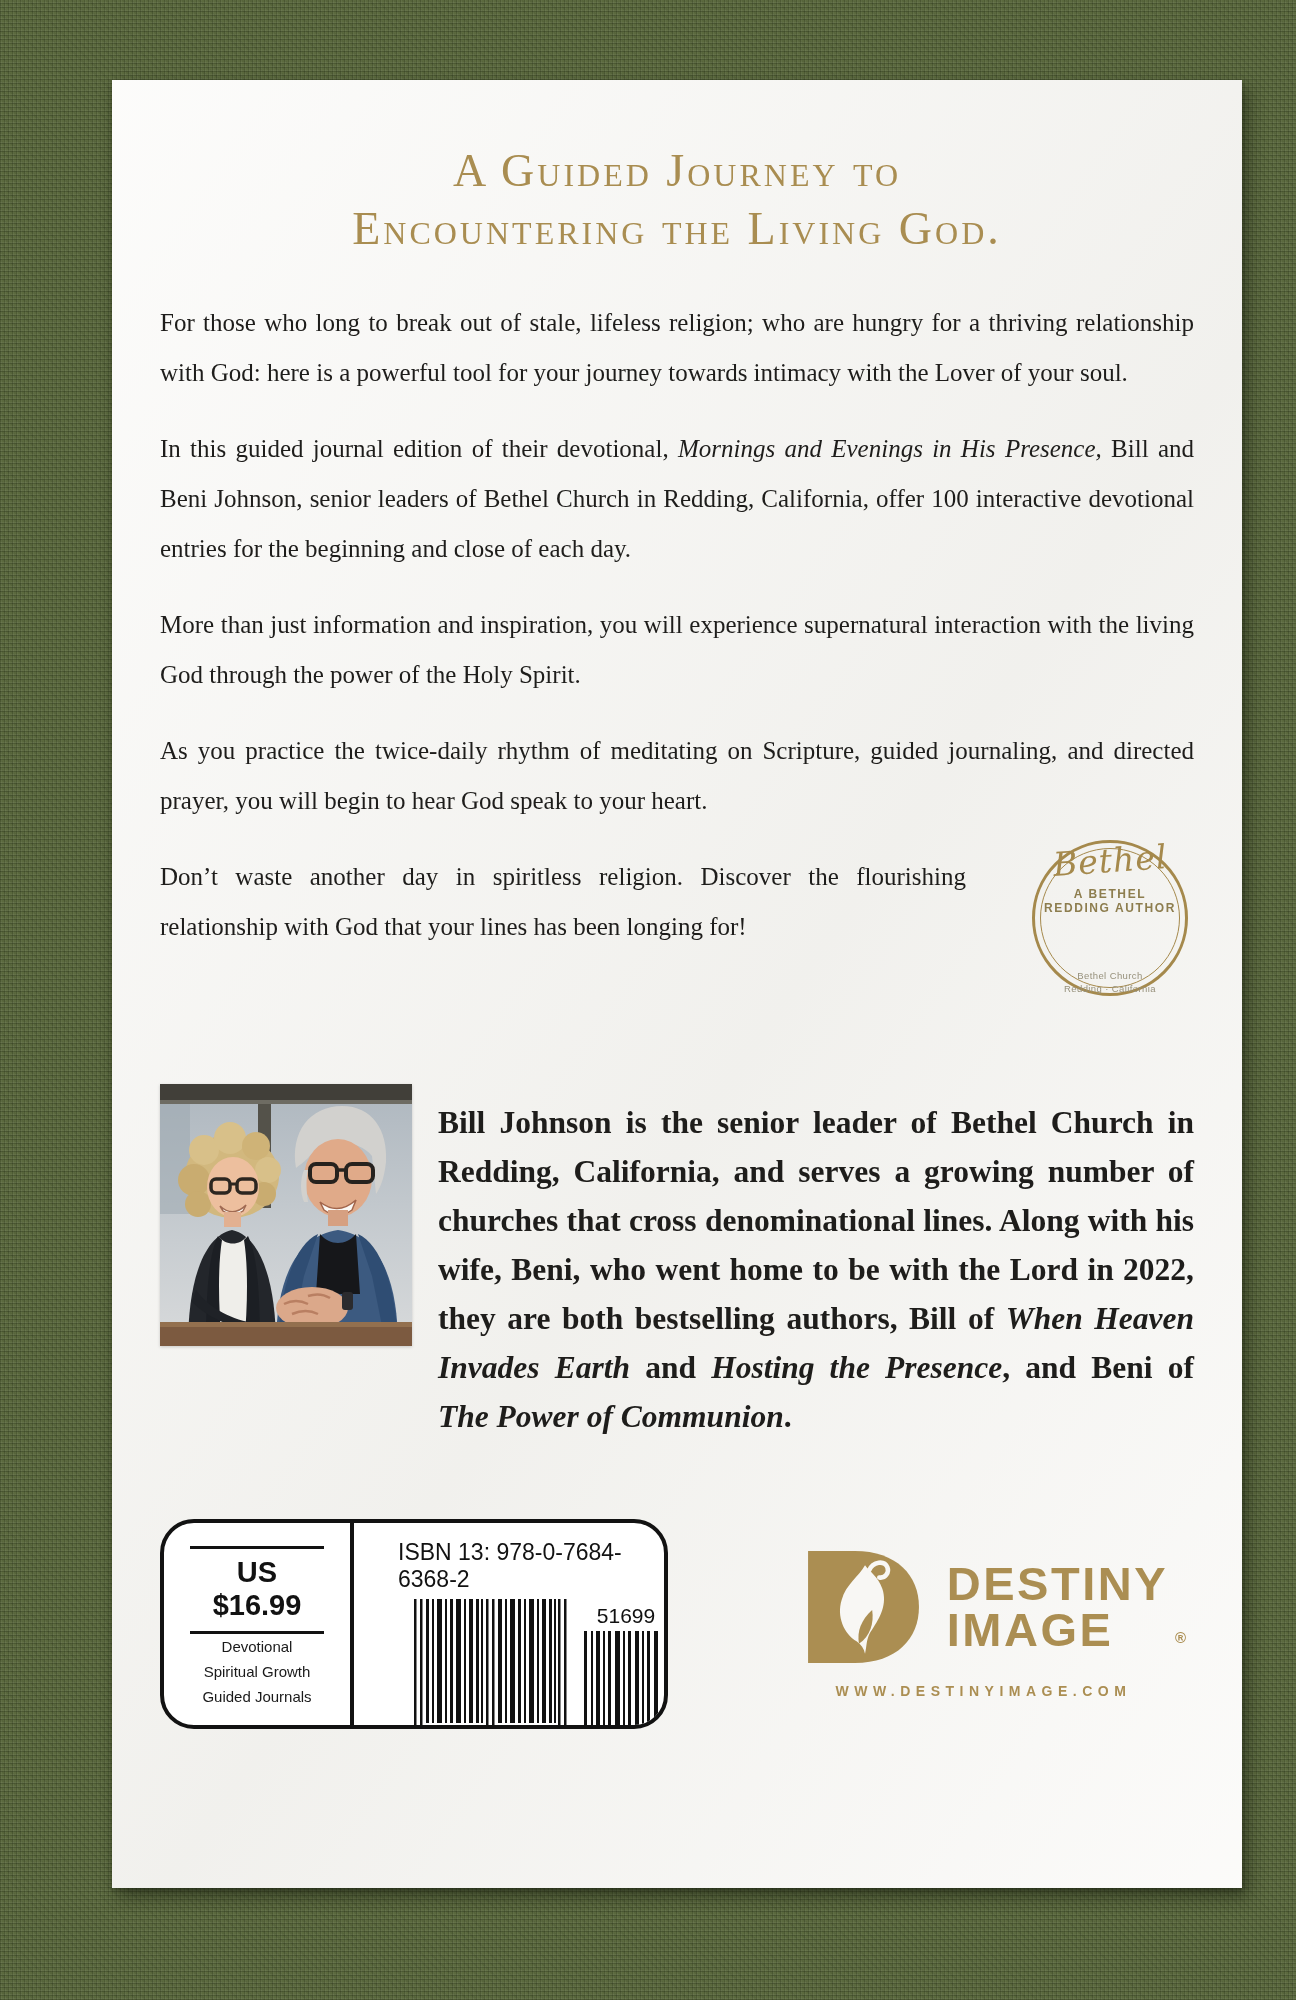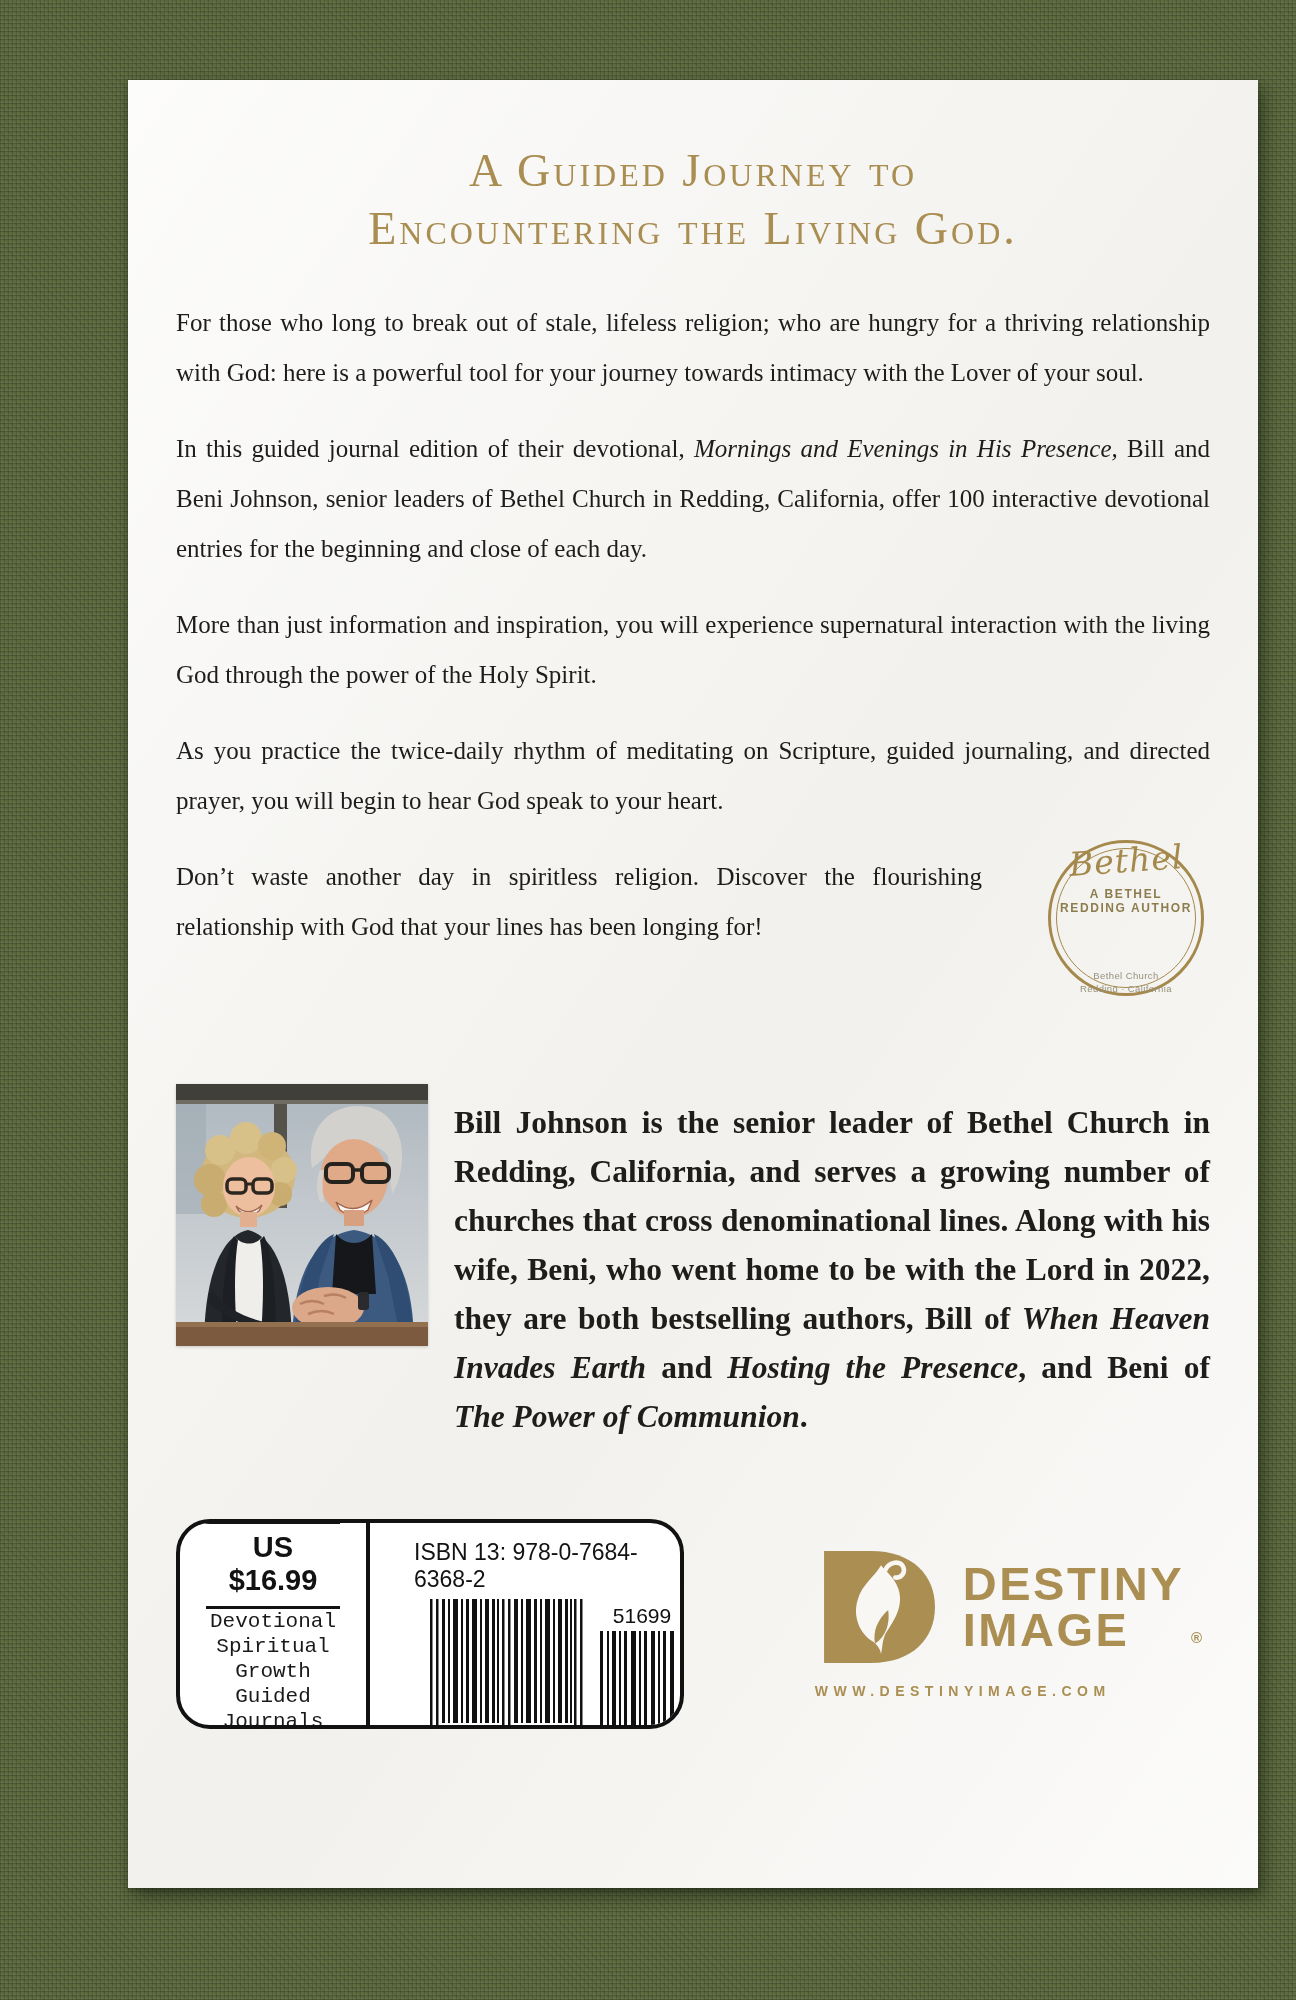--- a/index.html
+++ b/index.html
@@ -8,21 +8,21 @@
     position:relative;
     font-family:"Liberation Serif", serif;
     background-color:#5b693e;
     background-image:
       repeating-linear-gradient(0deg, rgba(20,28,10,.22) 0 1px, rgba(255,255,255,.05) 1px 2px, transparent 2px 4px),
       repeating-linear-gradient(90deg, rgba(20,28,10,.18) 0 1px, rgba(255,255,255,.04) 1px 2px, transparent 2px 4px),
       repeating-linear-gradient(45deg, rgba(0,0,0,.05) 0 2px, transparent 2px 6px);
   }
 
   .page {
-    position:absolute; left:128px; top:80px; width:1130px; height:1808px;
+    position:absolute; left:112px; top:80px; width:1130px; height:1808px;
     background:#f8f7f4;
     background-image:linear-gradient(125deg, rgba(255,255,255,.6) 0%, rgba(228,228,224,.35) 55%, rgba(255,255,255,.5) 100%);
     box-shadow:6px 9px 16px rgba(15,20,8,.45), 0 2px 4px rgba(15,20,8,.35);
     padding:62px 48px 0 48px;
   }
 
   .title { text-align:center; color:#a98d51; font-variant:small-caps;
     font-size:46px; line-height:58px; letter-spacing:3px; font-weight:400; }
 
   .para { color:#1e1d1b; font-size:25px; line-height:50px; text-align:justify; margin-top:26px; }
@@ -52,29 +52,29 @@
 
   
   .bottom-row { display:flex; align-items:center; margin-top:78px; }
   .barcode-box { width:508px; height:210px; background:#fff; border:4px solid #121212;
     border-radius:34px; display:flex; overflow:hidden; flex:none; }
   .price-panel { width:208px; border-right:4px solid #121212; display:flex; flex-direction:column;
     align-items:center; justify-content:center; padding-top:6px; }
   .price-wrap { border-top:3px solid #121212; border-bottom:3px solid #121212; padding:7px 0 9px;
     width:134px; text-align:center; }
   .price { font-family:"Liberation Sans", sans-serif; font-weight:bold; font-size:29px; color:#121212; }
-  .cats { text-align:center; font-family:Liberation Mono, monospace;
-    font-size:21px; line-height:25px; color:#1a1a1a; }
+  .cats { text-align:center; font-family:Liberation Sans, sans-serif;
+    font-size:15px; line-height:25px; color:#1a1a1a; }
   .isbn-panel { flex:1; display:flex; flex-direction:column; align-items:center; padding-top:16px;padding-left:44px; }
   .isbn-label { font-family:"Liberation Sans", sans-serif; font-size:23px; color:#121212; }
   .codes { display:flex; align-items:flex-end; gap:12px; margin-top:6px; }
   .num { font-family:"Liberation Sans", sans-serif; }
 
   
-  .pub { margin-left:auto; margin-right:26px; display:flex; flex-direction:column; align-items:flex-start; }
+  .pub { margin-left:auto; margin-right:26px; display:flex; flex-direction:column; align-items:center; }
   .pub-row { display:flex; align-items:center; gap:20px; }
   .pub-name { font-family:"Liberation Sans", sans-serif; font-weight:bold; color:#ab8e52;
     font-size:47px; line-height:46px; letter-spacing:2.5px; position:relative; }
   .reg { position:absolute; right:-18px; bottom:-8px; font-size:15px; letter-spacing:0; font-weight:bold; }
   .website { margin-top:18px; font-family:"Liberation Sans", sans-serif; font-weight:bold;
     font-size:14px; letter-spacing:5.5px; color:#ab8e52; }
 </style>
 </head>
 <body>
 

